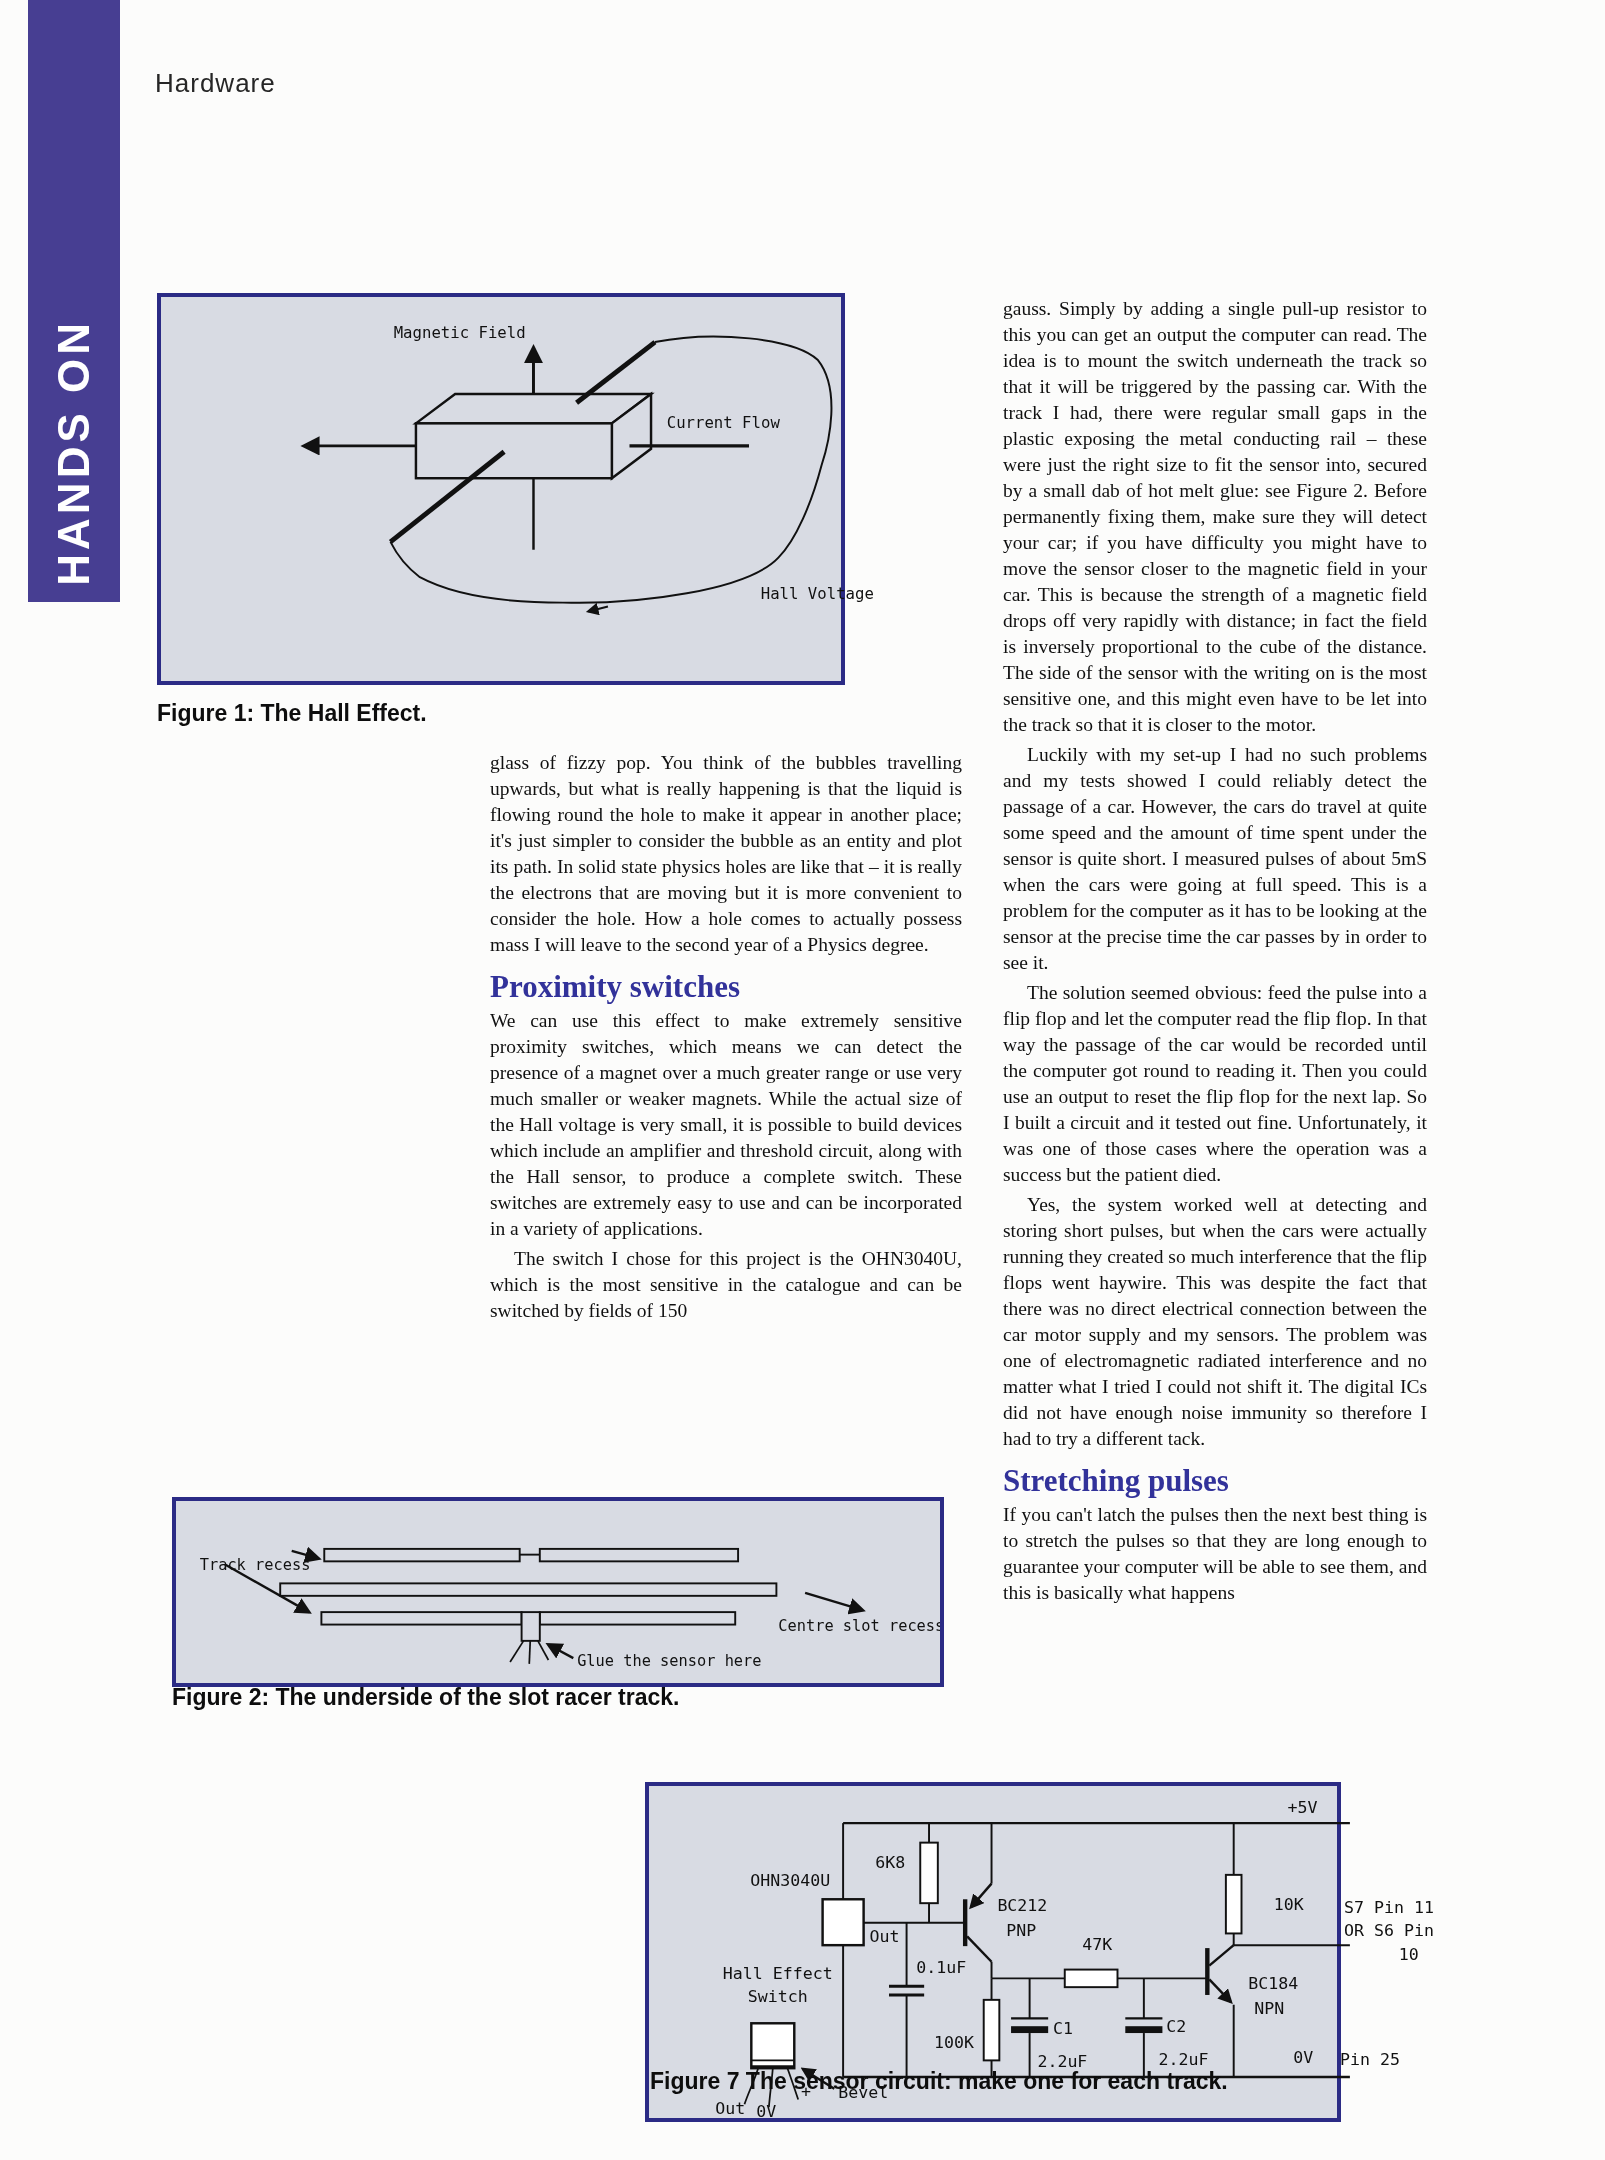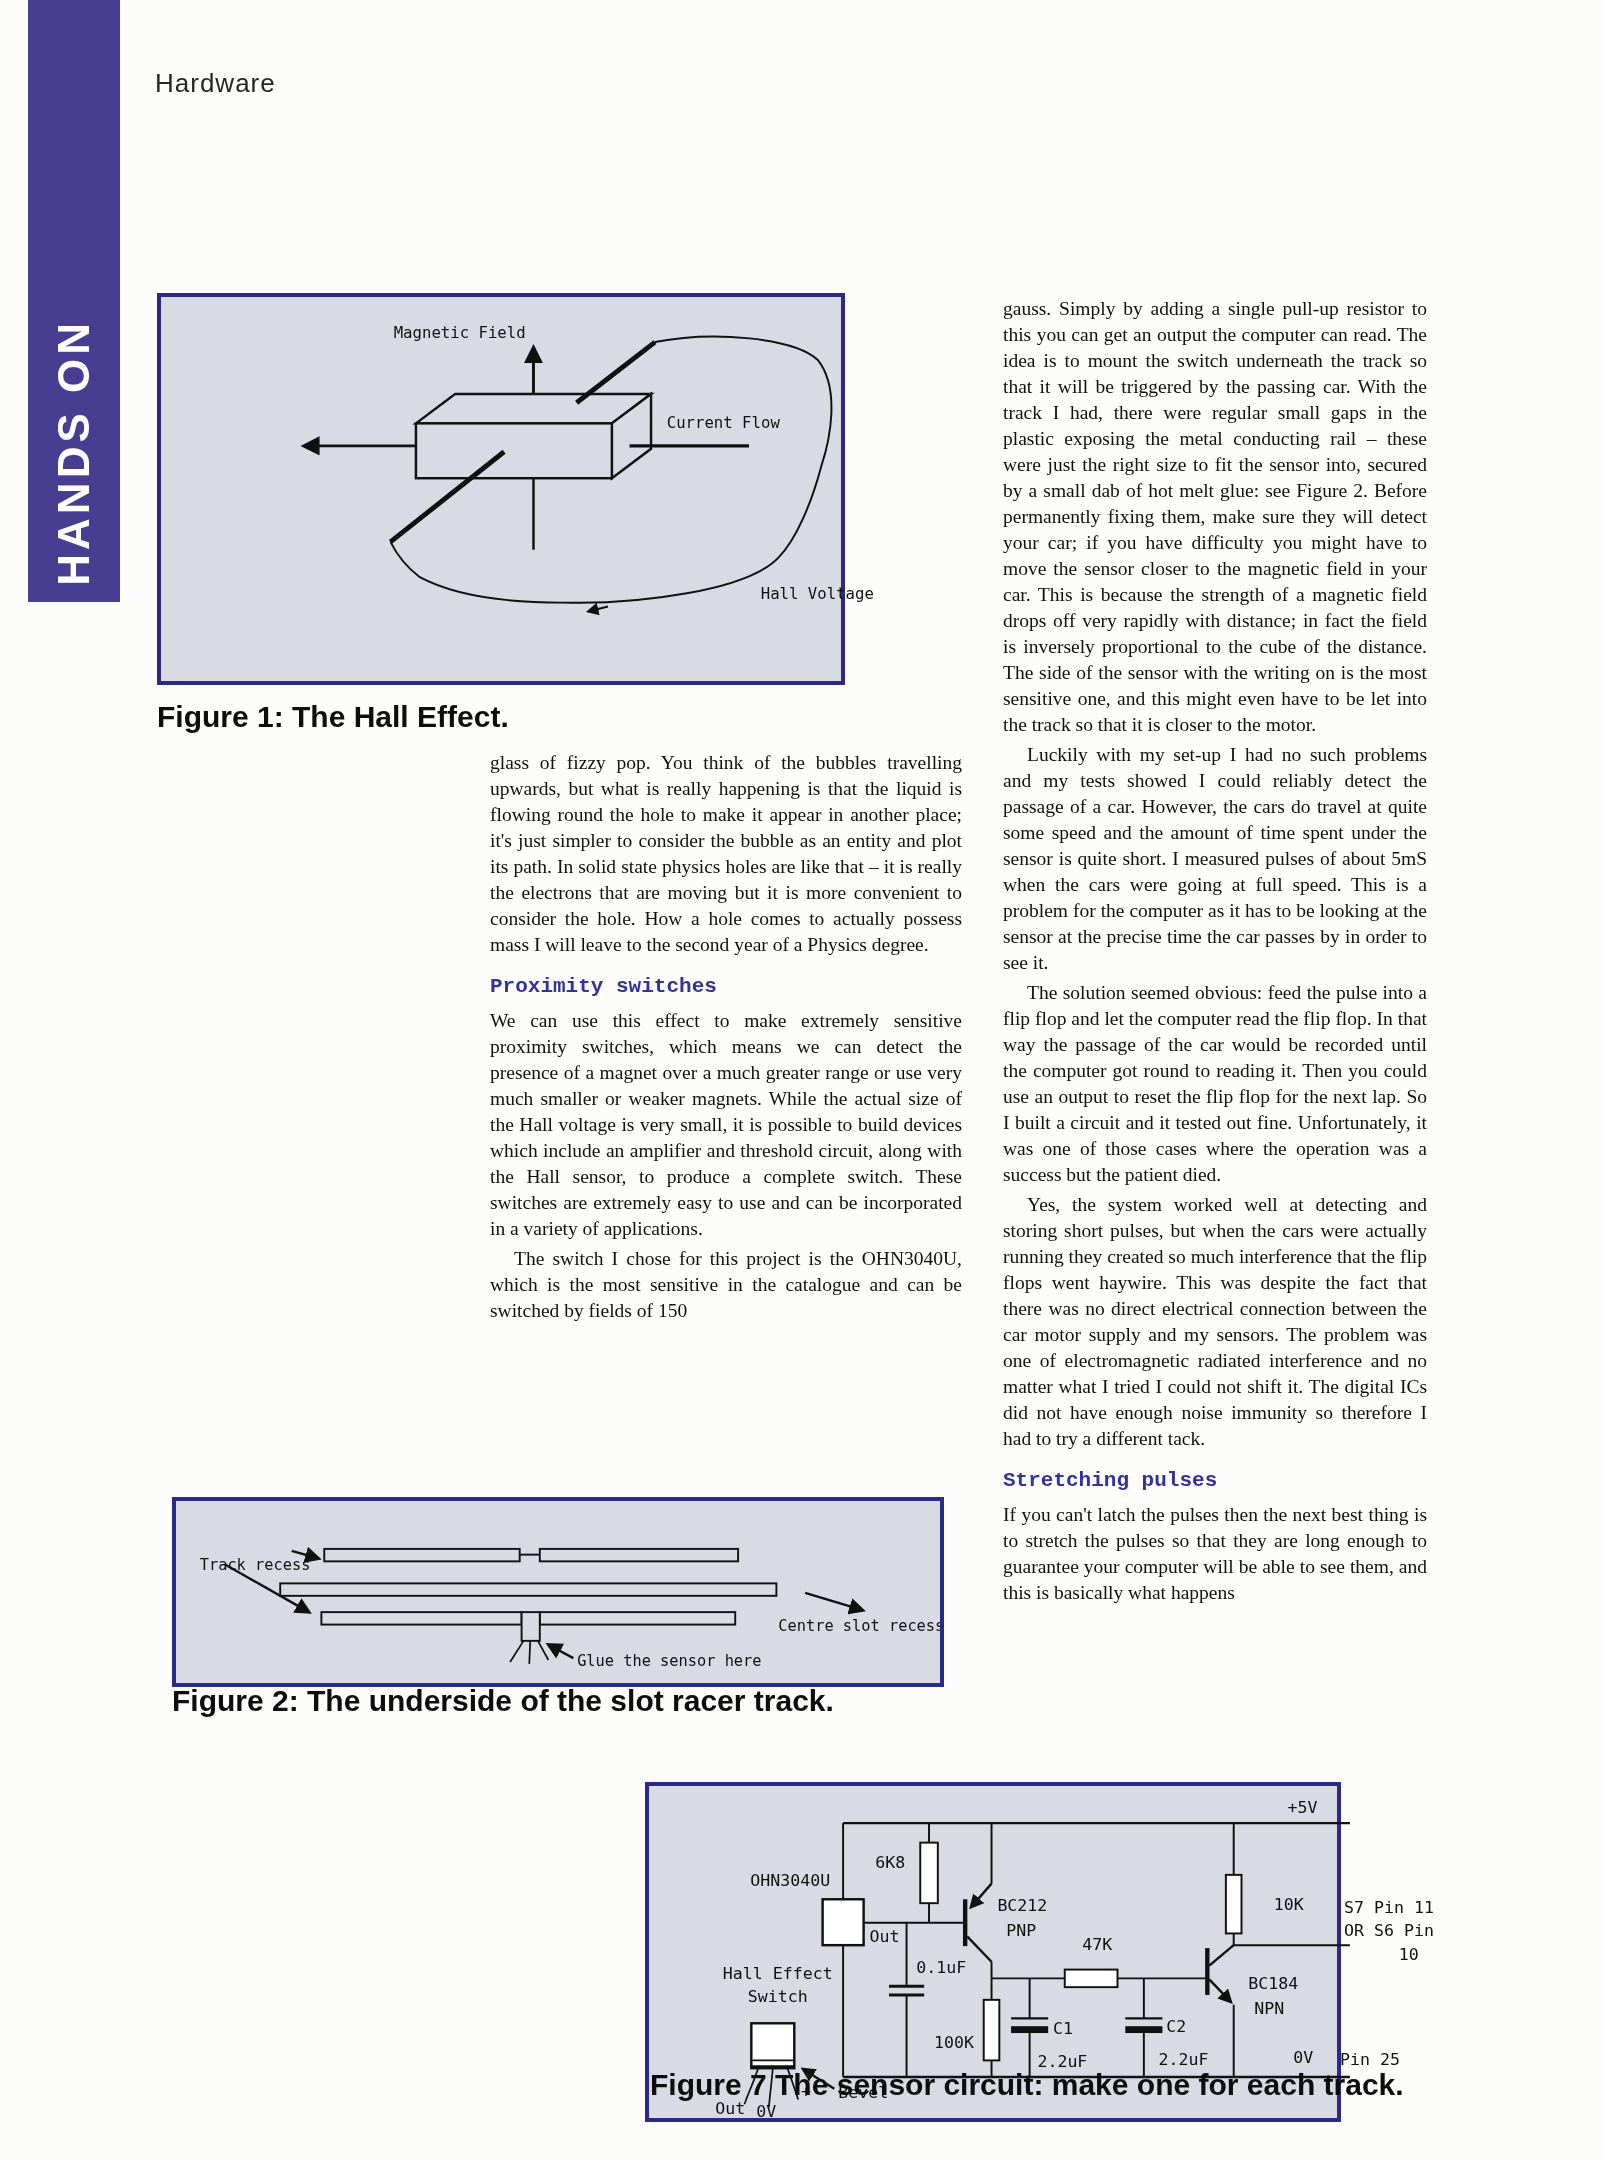--- a/index.html
+++ b/index.html
@@ -10,30 +10,30 @@
         writing-mode:vertical-rl;color:#ffffff;font-family:"Liberation Sans",sans-serif;
         font-weight:bold;font-size:44px;letter-spacing:4px;white-space:nowrap;}
   .section-label{position:absolute;left:155px;top:68px;font-family:"Liberation Sans",sans-serif;
         font-size:26px;color:#262626;letter-spacing:1px;}
   .panel{position:absolute;background:var(--panel_bg,#d8dbe3);border:4px solid var(--panel_border,#2b2b85);
         box-sizing:border-box;}
   .fig1{left:157px;top:293px;width:688px;height:392px;}
   .fig2{left:172px;top:1465px;width:772px;height:190px;margin-top:32px;}
   .fig3{left:645px;top:1738px;width:696px;height:340px;margin-top:44px;}
   .caption{position:absolute;font-family:"Liberation Sans",sans-serif;font-weight:bold;
-        font-size:30px;color:#0d0d0d;}
+        font-size:23px;color:#0d0d0d;}
   .cap1{left:157px;top:700px;}
   .cap2{left:172px;top:1684px;}
   .cap3{left:650px;top:2068px;}
   .col{position:absolute;font-size:19.5px;line-height:26px;text-align:justify;}
   .col p{margin:4px 0 0 0;}
   .col p.indent{text-indent:24px;}
   .col-mid{left:490px;top:746px;width:472px;}
   .col-right{left:1003px;top:292px;width:424px;}
-  h2.sub{font-family:Liberation Mono, monospace;font-weight:bold;font-size:21px;
+  h2.sub{font-family:Liberation Serif, serif;font-weight:bold;font-size:31px;
         color:var(--heading,#32329a);margin:16px 0 8px 0;text-align:left;letter-spacing:0;}
   svg{display:block;}
   svg text{font-family:"DejaVu Sans Mono", monospace;fill:#111;}
   .fig-label{font-size:16px;}
   .fig3-label{font-size:17px;}
   .footer{position:absolute;left:98px;top:2102px;display:flex;align-items:center;
         font-family:"Liberation Sans",sans-serif;font-size:27px;color:#111;}
   .footer .pgnum{font-weight:bold;}
   .footer .divider{width:2px;height:46px;background:#222;margin:0 16px;}
   .footer .issue{font-weight:bold;margin-left:12px;}

